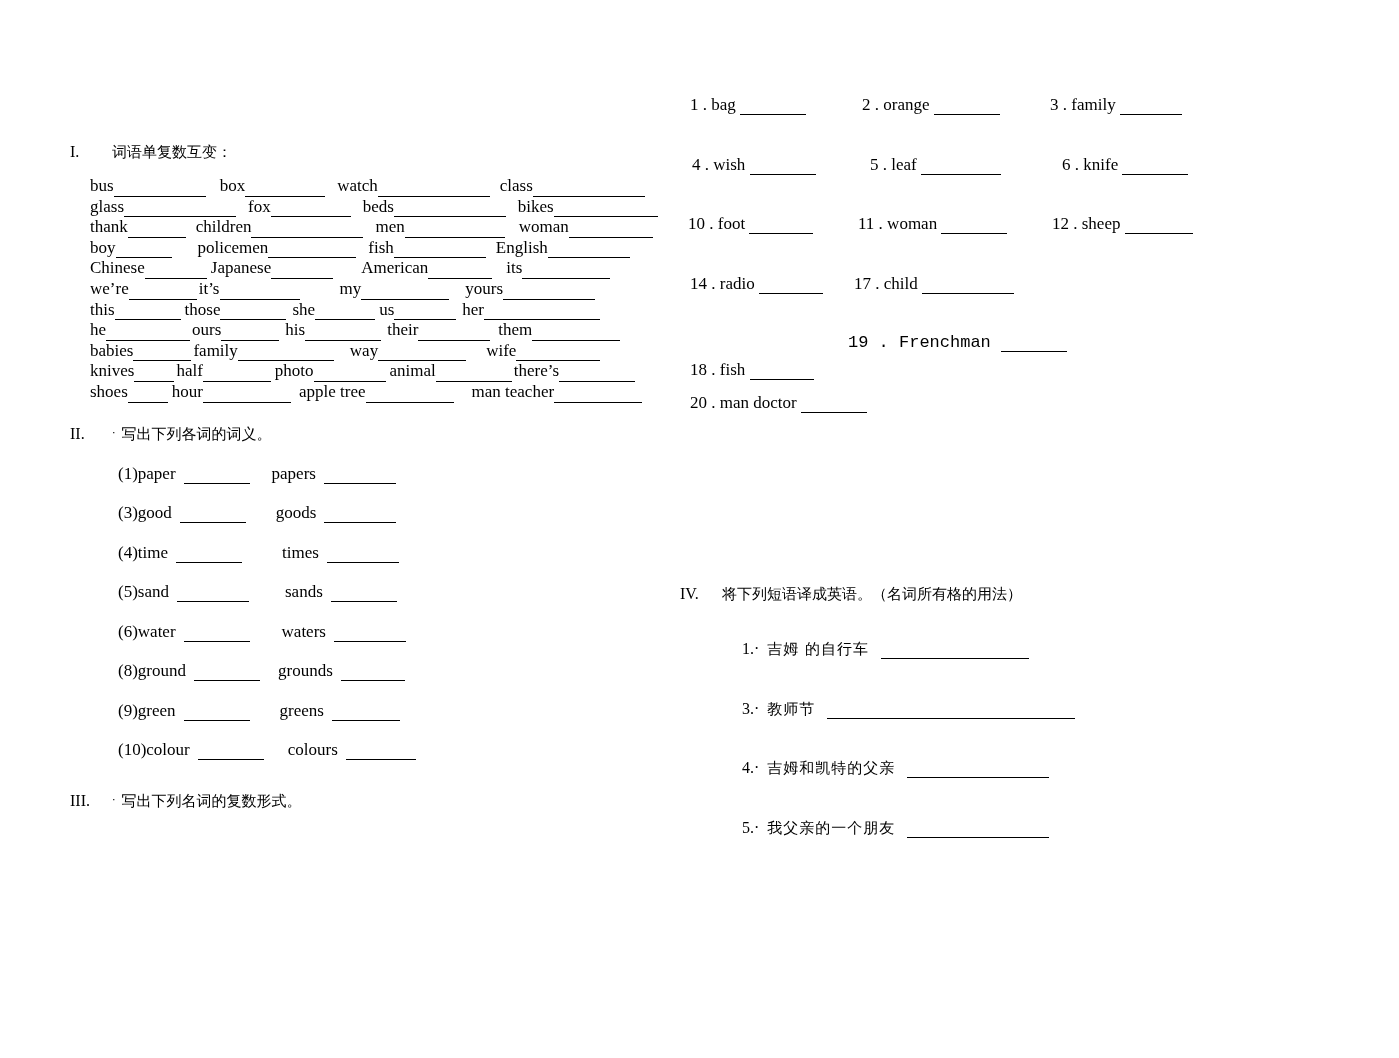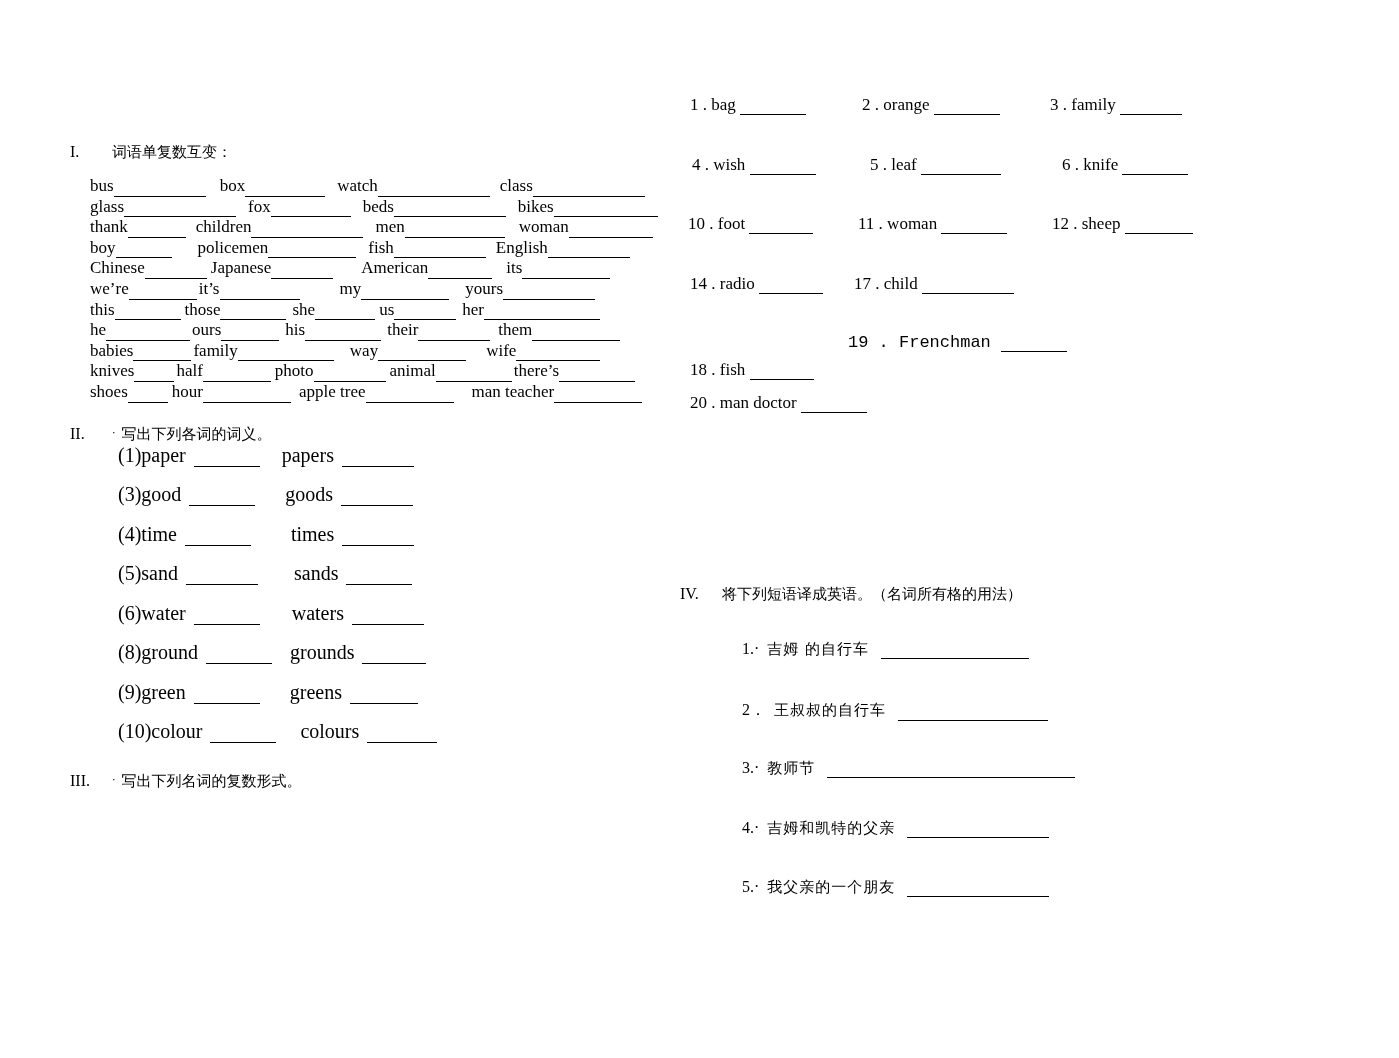--- a/index.html
+++ b/index.html
@@ -91,22 +91,23 @@
     vertical-align: bottom;
     height: 15px;
   }
   .gap {
     display: inline-block;
     vertical-align: bottom;
   }
 
   
   .pairlist {
+    margin-top: 20px;
     margin-left: 48px;
-    font-size: 20px;
+    font-size: 17px;
   }
   .pairrow {
     height: 39.5px;
     white-space: nowrap;
   }
   .pi {
     display: inline-block;
     vertical-align: bottom;
   }
 
@@ -232,21 +233,20 @@
         </div>
       </div>
 
     <div class="sec4-head">
       <span class="sec-num">IV.</span>
       <span class="sec-text">将下列短语译成英语。（名词所有格的用法）</span>
     </div>
 
     <div class="cnlist" id="cn-rows">
         <div class="cnrow"><span class="cnnum">1.·</span><span class="gap" style="width: 8px;"></span><span class="cntext">吉姆 的自行车</span><span class="gap" style="width: 12px;"></span><span class="bl" style="width: 148px;"></span></div>
-        <div class="cnrow"><span class="cnnum">2．</span><span class="gap" style="width: 8px;"></span><span class="cntext">王叔叔的自行车</span><span class="gap" style="width: 12px;"></span><span class="bl" style="width: 150px;"></span></div>
         <div class="cnrow"><span class="cnnum">3.·</span><span class="gap" style="width: 8px;"></span><span class="cntext">教师节</span><span class="gap" style="width: 12px;"></span><span class="bl" style="width: 248px;"></span></div>
         <div class="cnrow"><span class="cnnum">4.·</span><span class="gap" style="width: 8px;"></span><span class="cntext">吉姆和凯特的父亲</span><span class="gap" style="width: 12px;"></span><span class="bl" style="width: 142px;"></span></div>
         <div class="cnrow"><span class="cnnum">5.·</span><span class="gap" style="width: 8px;"></span><span class="cntext">我父亲的一个朋友</span><span class="gap" style="width: 12px;"></span><span class="bl" style="width: 142px;"></span></div>
       </div>
 
   </div>
 
 </div>
 
 </body></html>

